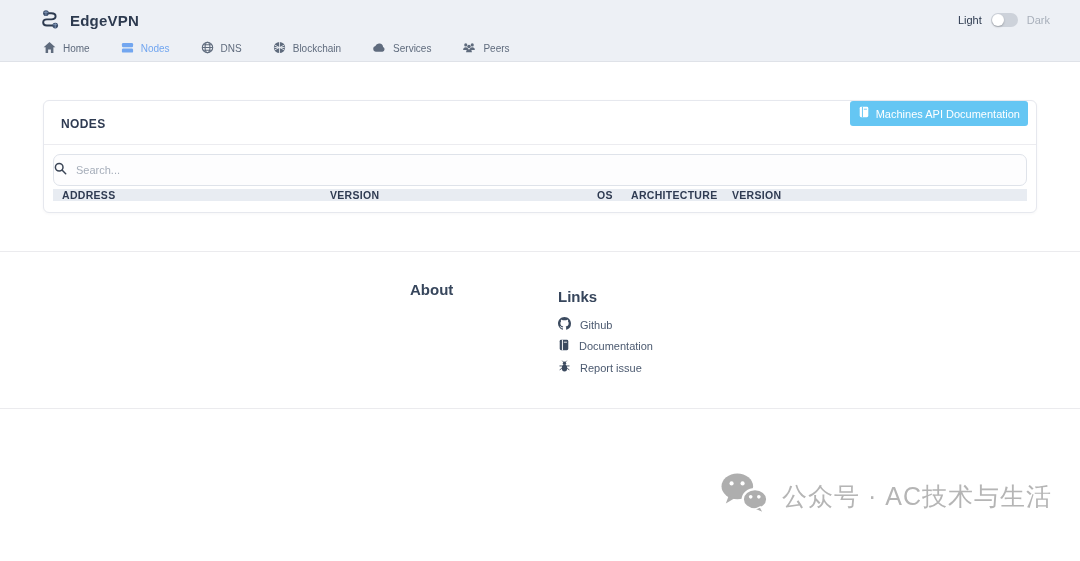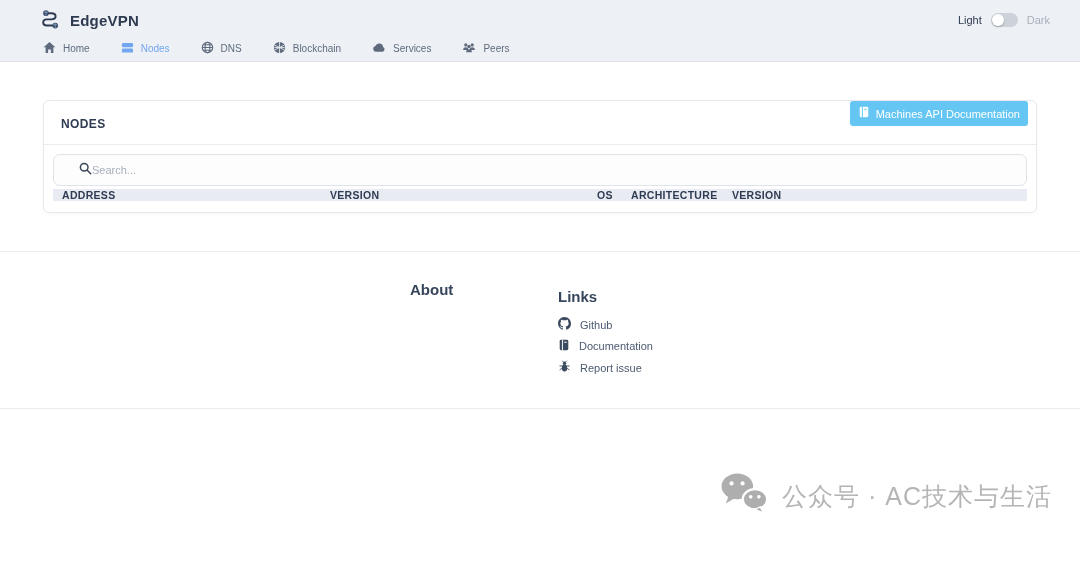--- a/index.html
+++ b/index.html
@@ -27,22 +27,22 @@
   
   .main { position:relative; background:#fff; padding:33px 43px 38px; }
   .api-btn { position:absolute; top:39px; right:52px; z-index:2; display:flex; align-items:flex-end; gap:6px;
              background:#65c6f3; color:#fff; border:none; border-radius:3px;
              font-size:11px; padding:5px 8px 6px; cursor:pointer; font-family:inherit; }
   .card { margin-top:5px; background:#fff; border:1px solid #e6e8ee; border-radius:6px;
           box-shadow:0 1px 3px rgba(40,50,70,.04); }
   .card-title { padding:16px 17px 13px; font-size:12px; font-weight:bold; color:#2f3b52;
                 letter-spacing:.4px; border-bottom:1px solid #ececf0; }
   .card-body { padding:9px 9px 11px; }
-  .search-box { display:flex; align-items:center; border:1px solid #dfe3ea; border-radius:7px;
-                background:#fdfdfe; padding:6px 25px; }
+  .search-box { display:flex; align-items:center; gap:9px; border:1px solid #dfe3ea; border-radius:7px;
+                background:#fdfdfe; padding:6px 0; }
   .search-box input { border:none; outline:none; background:transparent; font-size:11px; color:#3a4556; width:100%; font-family:inherit; }
   .search-box input::placeholder { color:#a6aeba; }
   .thead { display:flex; align-items:center; background:#e8ecf2; margin-top:3px; padding:0 9px;
            font-size:10.5px; font-weight:bold; color:#2f3b52; letter-spacing:.3px; }
   .c-address { width:268px; } .c-peerid { width:262px; } .c-hostname { width:267px; }
   .c-os { width:34px; } .c-arch { width:101px; } .c-version { width:auto; }
 
   
   .footer { border-top:1px solid #ebebee; background:#fff; padding:29px 0 26px;
             display:flex; justify-content:center; gap:36px; }

